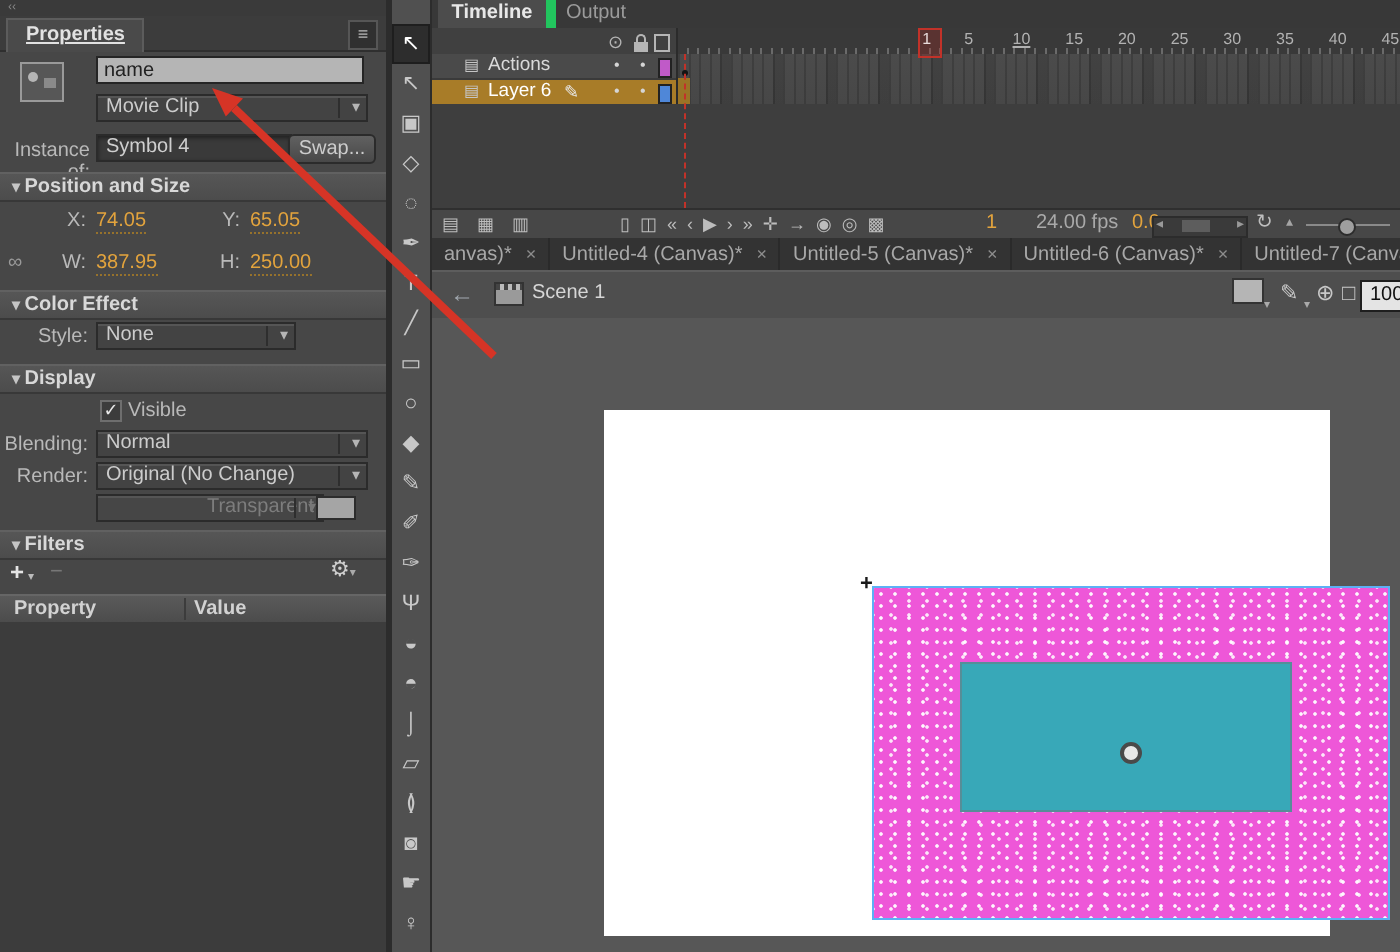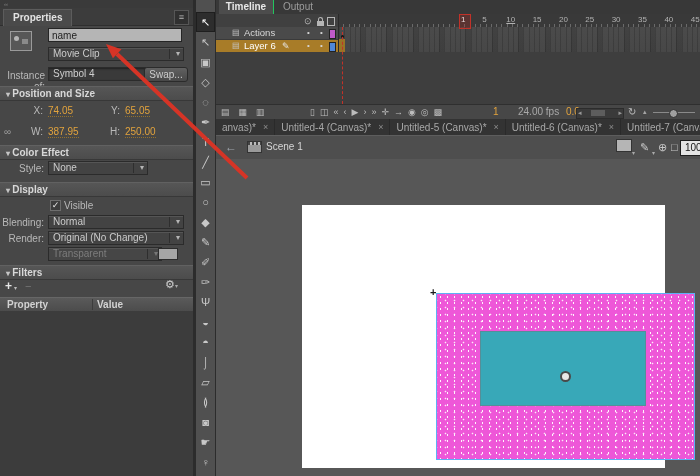--- a/index.html
+++ b/index.html
@@ -7,31 +7,31 @@
        font-family:"Liberation Sans",sans-serif;font-size:10px;color:#c9c9c9;
        background:#4a4a4a;}
   .abs{position:absolute;}
   .dotted{background-image:radial-gradient(rgba(255,255,255,.05) 1px,transparent 1.1px);background-size:4px 4px;}
 
   
   #props{left:0;top:0;width:193px;height:476px;background:#474747;}
   #props-chrome{left:0;top:0;width:193px;height:8px;background:#3a3a3a;color:#8a8a8a;font-size:6px;line-height:8px;padding-left:4px;}
   #props-tabrow{left:0;top:8px;width:193px;height:17px;background:#3c3c3c;border-bottom:1px solid #2f2f2f;}
   #props-tab{position:absolute;left:3px;top:1px;height:16px;padding:0 9px;background:#4a4a4a;border:1px solid #5c5c5c;border-bottom:none;
-             color:#e2e2e2;font-weight:bold;line-height:16px;}
+             color:#e2e2e2;font-weight:bold;line-height:16px;text-decoration:underline;}
   #panel-menu{position:absolute;right:4px;top:2px;width:13px;height:13px;background:#303030;border:1px solid #565656;
               color:#b9b9b9;text-align:center;line-height:12px;font-size:9px;}
   .lbl{color:#b9b9b9;}
   .rlbl{position:absolute;text-align:right;color:#b9b9b9;}
   .val{color:#e2a33d;border-bottom:1px dotted #96722c;}
   .inset{background:#3a3a3a;border:1px solid #2b2b2b;box-shadow:inset 0 1px 2px rgba(0,0,0,.45);color:#cfcfcf;}
   .dd{background:#434343;border:1px solid #2b2b2b;box-shadow:inset 0 1px 0 #555;color:#cccccc;line-height:12px;padding:0 4px;}
   .dd::after{content:"▾";position:absolute;right:3px;top:0;color:#b5b5b5;font-size:8px;}
   .dd::before{content:"";position:absolute;right:13px;top:1px;bottom:1px;border-left:1px solid #2e2e2e;}
-  .dd.dis{color:#7d7d7d;background:#464646;}
+  .dd.dis{color:#7d7d7d;background:#464646;text-align:right;}
   .dd.dis::after{color:#777;}
   .btn{background:linear-gradient(#616161,#484848);border:1px solid #2b2b2b;border-radius:3px;color:#cccccc;text-align:center;}
   .sechdr{left:0;width:193px;height:13px;background:linear-gradient(#565656,#4c4c4c);
           border-top:1px solid #616161;border-bottom:1px solid #383838;color:#d8d8d8;font-weight:bold;line-height:13px;padding-left:6px;}
   .sechdr::before{content:"▾ ";font-size:8px;color:#c5c5c5;}
   #mc-icon{left:10px;top:31px;width:20px;height:18px;border:1px solid #9a9a9a;background:#575757;}
   #mc-icon::before{content:"";position:absolute;left:3px;top:4px;width:5px;height:5px;border-radius:50%;background:#b5b5b5;}
   #mc-icon::after{content:"";position:absolute;right:3px;top:7px;width:6px;height:5px;background:#8a8a8a;}
   #name-input{left:48px;top:28px;width:126px;height:12px;background:#b5b5b5;border:1px solid #252525;
               color:#222;font-size:10px;font-family:"Liberation Sans",sans-serif;padding:0 3px;}
@@ -45,21 +45,21 @@
   
   #seam1{left:193px;top:0;width:3px;height:476px;background:#2c2c2c;}
   #toolbar{left:196px;top:0;width:19px;height:476px;background:#505050;border-right:1px solid #2c2c2c;}
   .tool{width:19px;height:20px;text-align:center;line-height:20px;color:#c8c8c8;font-size:11px;cursor:pointer;}
   .tool.active{background:#2d2d2d;box-shadow:inset 0 0 0 1px #1e1e1e;color:#fff;}
 
   
   #rr{left:216px;top:0;width:484px;height:476px;background:#414141;}
   #tl-tabs{left:0;top:0;width:484px;height:14px;background:#383838;}
   .tltab{position:absolute;top:0;height:14px;line-height:14px;text-align:center;}
-  #tl-tab-timeline{left:3px;width:54px;background:#4c4c4c;color:#e8e8e8;font-weight:bold;border-right:1px solid #22c55e;}
+  #tl-tab-timeline{left:3px;width:54px;background:#4c4c4c;color:#e8e8e8;font-weight:bold;border-right:5px solid #22c55e;}
   #tl-tab-output{left:58px;width:48px;color:#9b9b9b;}
   #tl-ruler{left:0;top:14px;width:484px;height:13px;background:#404040;border-bottom:1px solid #2e2e2e;}
   #ruler-frames{position:absolute;left:122px;top:0;width:362px;height:13px;background:#393939;}
   #ruler-frames::after{content:"";position:absolute;left:0;bottom:0;width:100%;height:3px;
       background:repeating-linear-gradient(90deg,#6a6a6a 0 1px,transparent 1px 5.27px);}
   .rnum{position:absolute;top:1px;transform:translateX(-50%);color:#b2b2b2;font-size:8px;}
   .rnum.cur{color:#e8dcdc;z-index:3;}
   #playhead-box{position:absolute;left:121px;top:0;width:10px;height:13px;border:1px solid #c23229;background:rgba(170,40,32,.3);z-index:2;}
   #playhead-line{position:absolute;left:126px;top:27px;width:0;height:77px;border-left:1px dashed #c23229;z-index:6;}
   #names-frames-div{position:absolute;left:122px;top:14px;width:1px;height:38px;background:#2b2b2b;z-index:4;}

